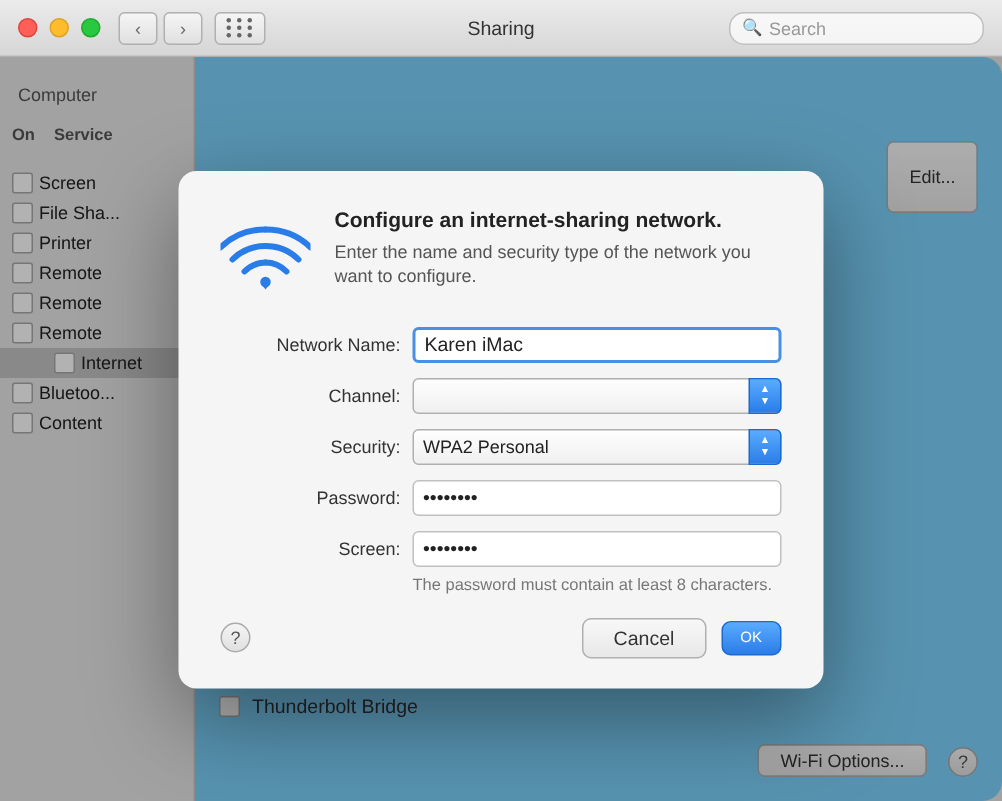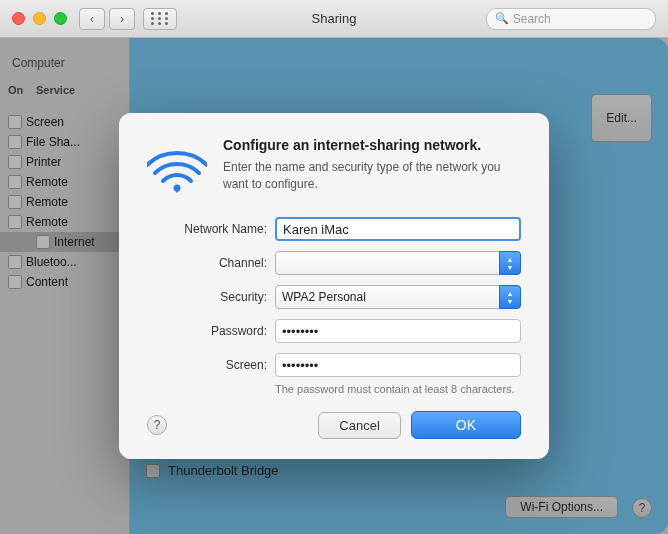--- a/index.html
+++ b/index.html
@@ -363,22 +363,22 @@
       border-radius: 6px;
       padding: 5px 20px;
       font-size: 13px;
       cursor: pointer;
       color: #333;
     }
     .ok-btn {
       background: linear-gradient(to bottom, #5aabff, #2a7de8);
       border: 1px solid #1a6ad0;
       border-radius: 6px;
-      padding: 5px 44px;
-      font-size: 14px;
+      padding: 5px 12px;
+      font-size: 10px;
       cursor: pointer;
       color: white;
       font-weight: 500;
     }
   </style>
 </head>
 <body>
 
 <div class="title-bar">
   <div class="traffic-lights">

